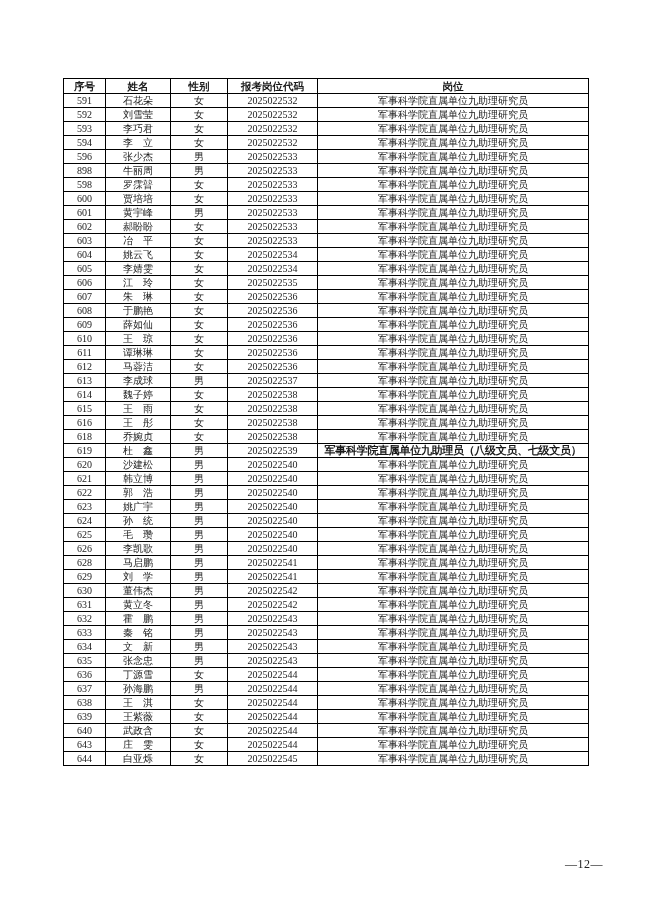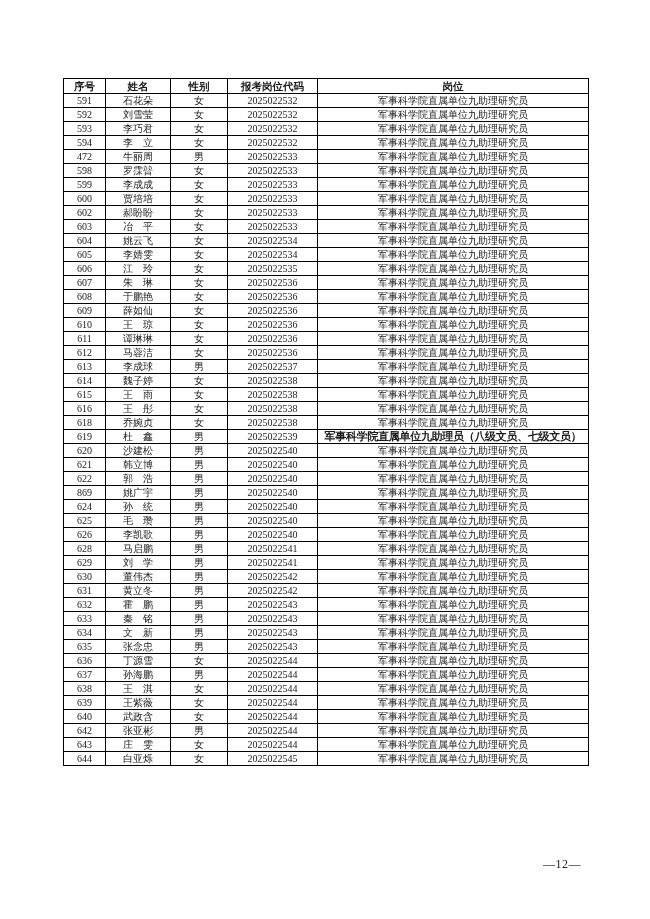--- a/index.html
+++ b/index.html
@@ -55,21 +55,21 @@
   table.roster td.pos-long {
     font-size: 11px;
     letter-spacing: -0.3px;
     font-weight: bold;
   }
   .page-number {
     position: absolute;
     left: 543px;
     top: 857px;
     width: 60px;
-    text-align: left;
+    text-align: right;
     font-size: 12px;
     color: #222;
     letter-spacing: 0.5px;
   }
 </style>
 </head>
 <body>
 
 <div class="page">
 
@@ -114,48 +114,55 @@
             <td>军事科学院直属单位九助理研究员</td>
           </tr>
           <tr>
             <td>594</td>
             <td>李　立</td>
             <td>女</td>
             <td>2025022532</td>
             <td>军事科学院直属单位九助理研究员</td>
           </tr>
           <tr>
-            <td>472</td>
+            <td>596</td>
+            <td>张少杰</td>
+            <td>男</td>
+            <td>2025022533</td>
+            <td>军事科学院直属单位九助理研究员</td>
+          </tr>
+          <tr>
+            <td>898</td>
             <td>牛丽周</td>
             <td>男</td>
             <td>2025022533</td>
             <td>军事科学院直属单位九助理研究员</td>
           </tr>
           <tr>
             <td>598</td>
             <td>罗霂暜</td>
             <td>女</td>
             <td>2025022533</td>
             <td>军事科学院直属单位九助理研究员</td>
           </tr>
           <tr>
-            <td>599</td>
-            <td>李成成</td>
-            <td>女</td>
-            <td>2025022533</td>
-            <td>军事科学院直属单位九助理研究员</td>
-          </tr>
-          <tr>
             <td>600</td>
             <td>贾培培</td>
             <td>女</td>
             <td>2025022533</td>
             <td>军事科学院直属单位九助理研究员</td>
           </tr>
           <tr>
+            <td>601</td>
+            <td>黄宇峰</td>
+            <td>男</td>
+            <td>2025022533</td>
+            <td>军事科学院直属单位九助理研究员</td>
+          </tr>
+          <tr>
             <td>602</td>
             <td>郝盼盼</td>
             <td>女</td>
             <td>2025022533</td>
             <td>军事科学院直属单位九助理研究员</td>
           </tr>
           <tr>
             <td>603</td>
             <td>冶　平</td>
             <td>女</td>
@@ -282,21 +289,21 @@
             <td>军事科学院直属单位九助理研究员</td>
           </tr>
           <tr>
             <td>622</td>
             <td>郭　浩</td>
             <td>男</td>
             <td>2025022540</td>
             <td>军事科学院直属单位九助理研究员</td>
           </tr>
           <tr>
-            <td>869</td>
+            <td>623</td>
             <td>姚广宇</td>
             <td>男</td>
             <td>2025022540</td>
             <td>军事科学院直属单位九助理研究员</td>
           </tr>
           <tr>
             <td>624</td>
             <td>孙　统</td>
             <td>男</td>
             <td>2025022540</td>
@@ -397,27 +404,20 @@
             <td>639</td>
             <td>王紫薇</td>
             <td>女</td>
             <td>2025022544</td>
             <td>军事科学院直属单位九助理研究员</td>
           </tr>
           <tr>
             <td>640</td>
             <td>武政含</td>
             <td>女</td>
-            <td>2025022544</td>
-            <td>军事科学院直属单位九助理研究员</td>
-          </tr>
-          <tr>
-            <td>642</td>
-            <td>张亚彬</td>
-            <td>男</td>
             <td>2025022544</td>
             <td>军事科学院直属单位九助理研究员</td>
           </tr>
           <tr>
             <td>643</td>
             <td>庄　雯</td>
             <td>女</td>
             <td>2025022544</td>
             <td>军事科学院直属单位九助理研究员</td>
           </tr>

